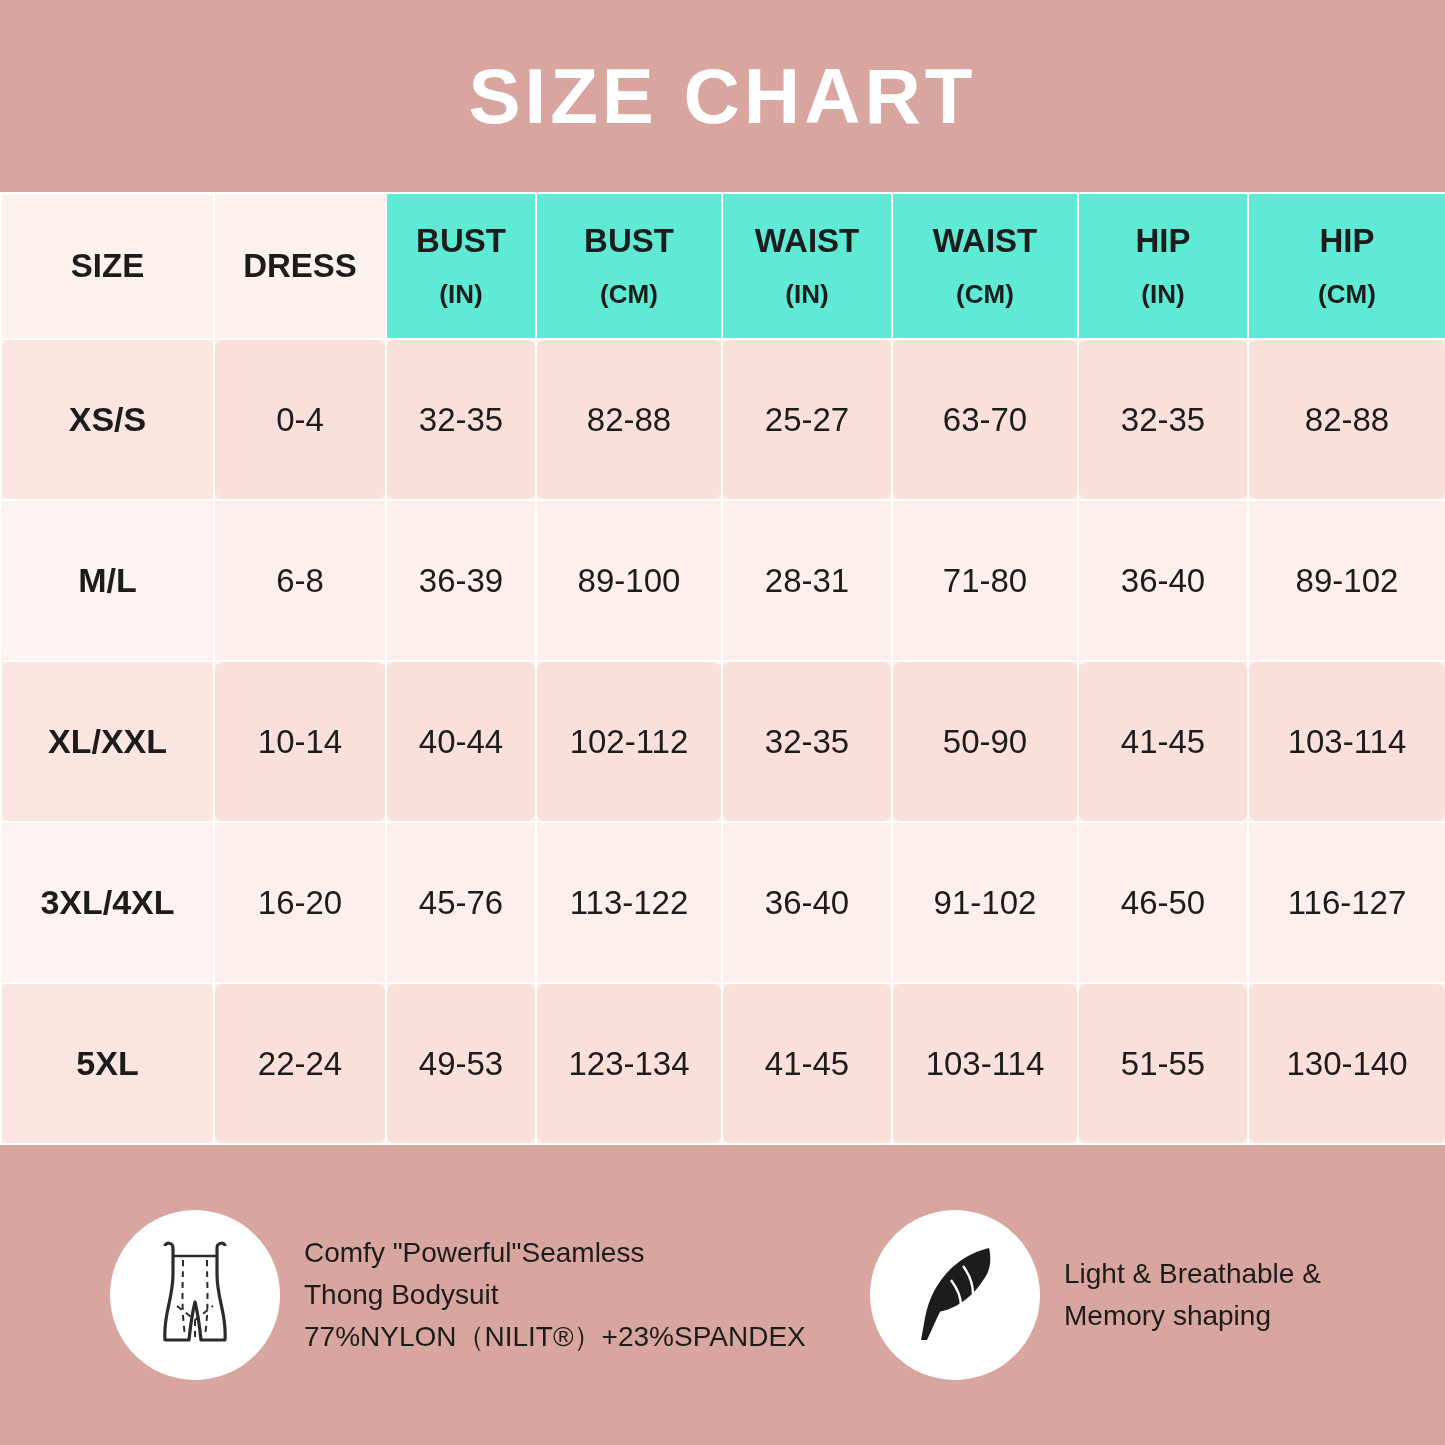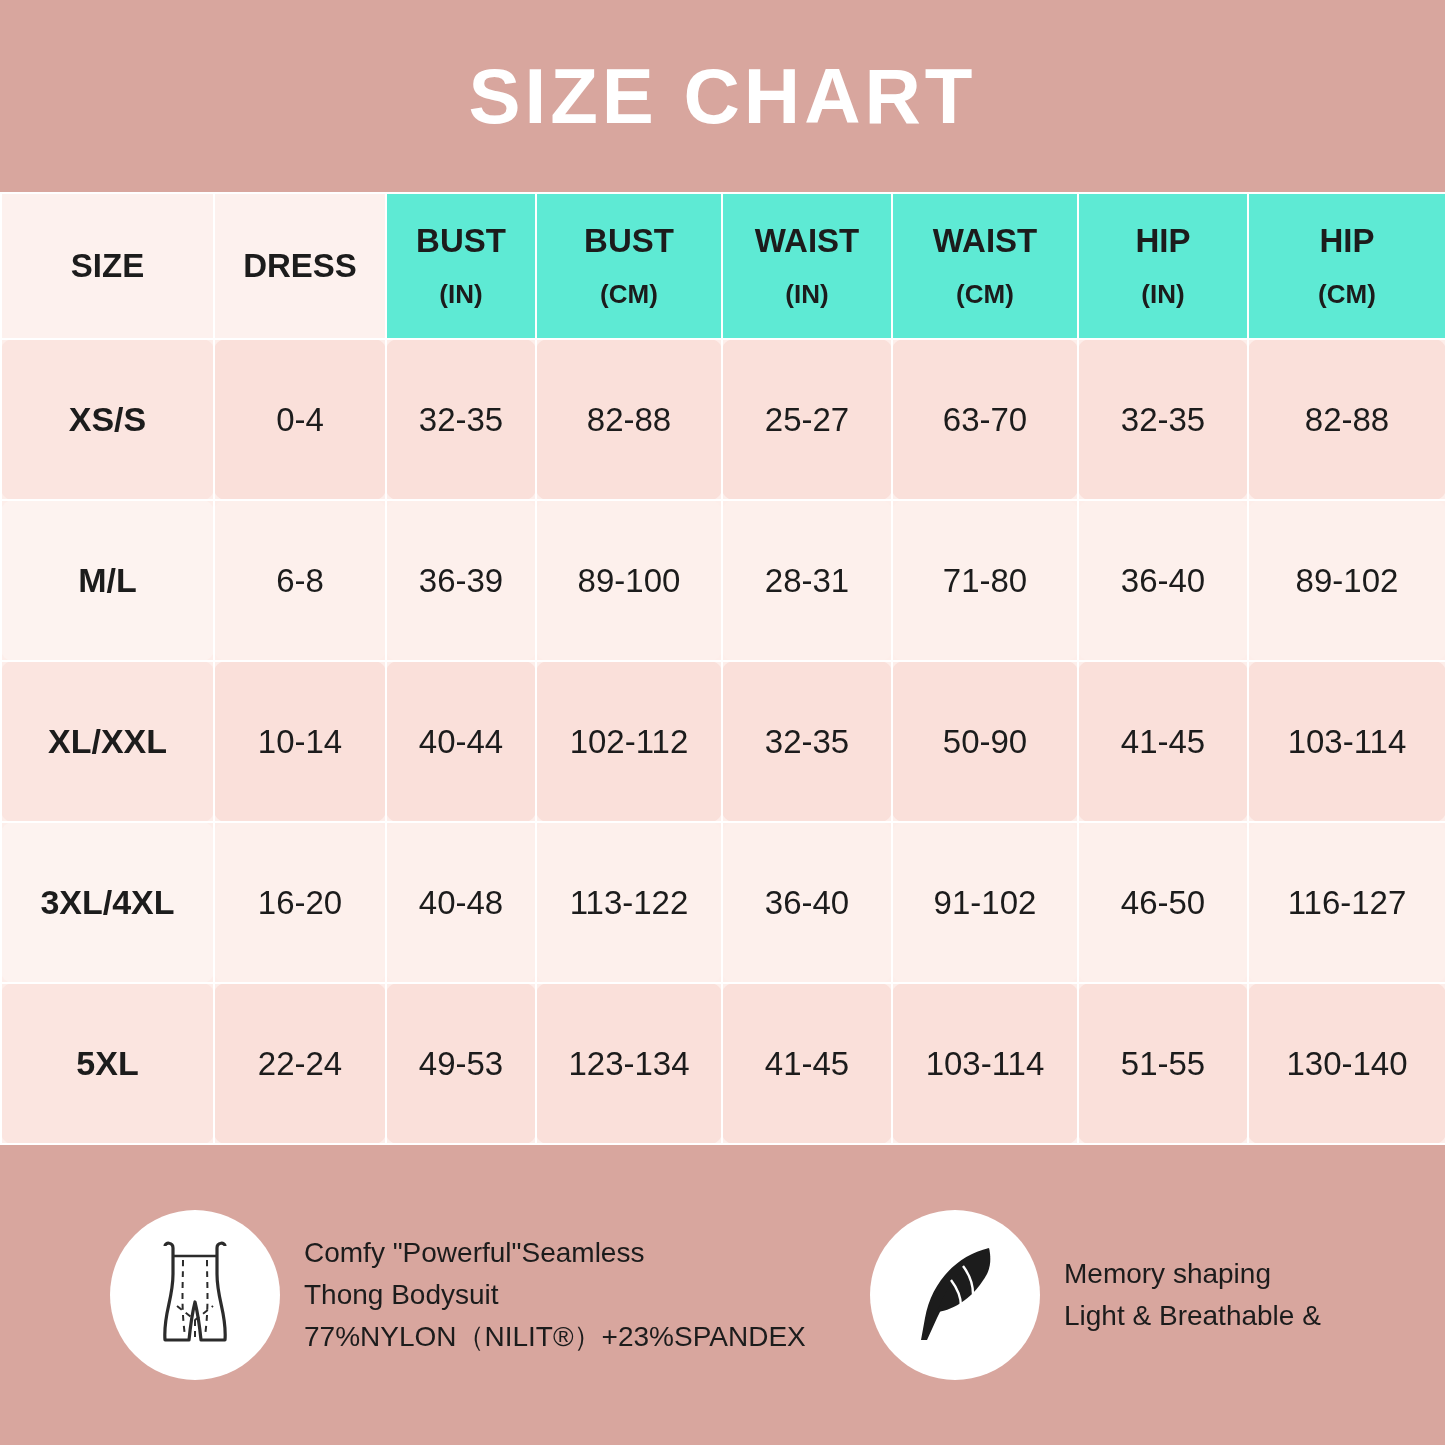--- a/index.html
+++ b/index.html
@@ -211,21 +211,21 @@
           <td>40-44</td>
           <td>102-112</td>
           <td>32-35</td>
           <td>50-90</td>
           <td>41-45</td>
           <td>103-114</td>
         </tr>
         <tr class="even">
           <td class="sizecell">3XL/4XL</td>
           <td>16-20</td>
-          <td>40-48</td>
+          <td>45-76</td>
           <td>113-122</td>
           <td>36-40</td>
           <td>91-102</td>
           <td>46-50</td>
           <td>116-127</td>
         </tr>
         <tr class="odd">
           <td class="sizecell">5XL</td>
           <td>22-24</td>
           <td>49-53</td>
@@ -262,19 +262,19 @@
     <div class="feature">
       <div class="badge">
         <svg width="104" height="110" viewBox="0 0 104 110">
           <path d="M86 8 C52 16, 28 44, 22 78 L18 100 L24 100 L34 78 C46 52, 66 28, 86 8 Z" fill="#1c1c1c"></path>
           <path d="M86 8 C62 22, 44 44, 34 72 C52 70, 72 56, 84 34 C88 26, 88 16, 86 8 Z" fill="#1c1c1c"></path>
           <path d="M60 26 C66 34, 70 44, 70 54" fill="none" stroke="#ffffff" stroke-width="2.4"></path>
           <path d="M48 40 C54 48, 58 56, 58 66" fill="none" stroke="#ffffff" stroke-width="2.4"></path>
         </svg>
       </div>
       <div class="feature-text">
+        <span class="line">Light &amp; Breathable &amp;</span>
         <span class="line">Memory shaping</span>
-        <span class="line">Light &amp; Breathable &amp;</span>
       </div>
     </div>
 
   </div>
 </div>
 
 </body></html>

